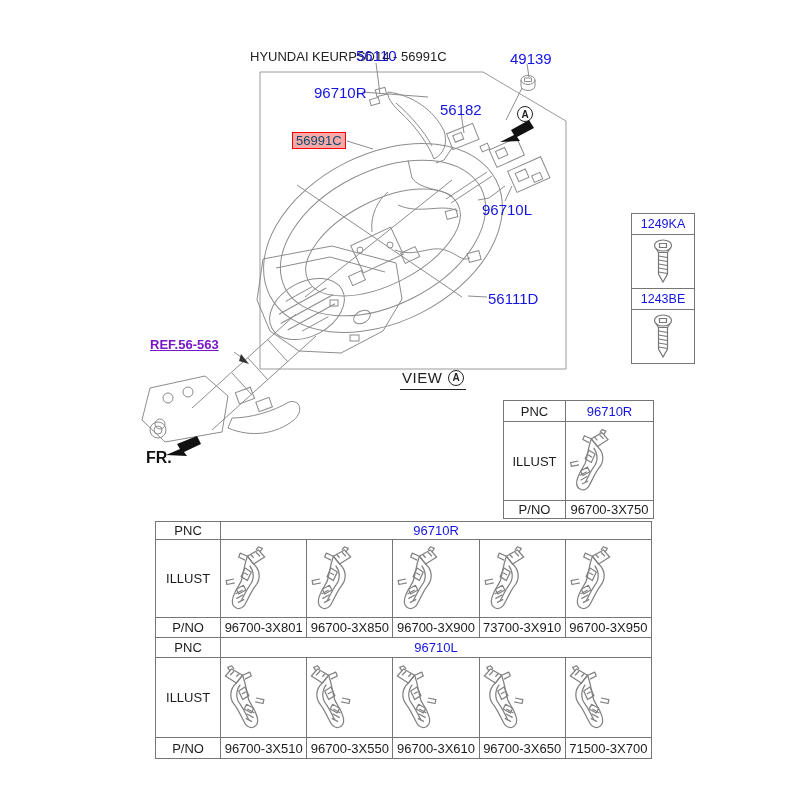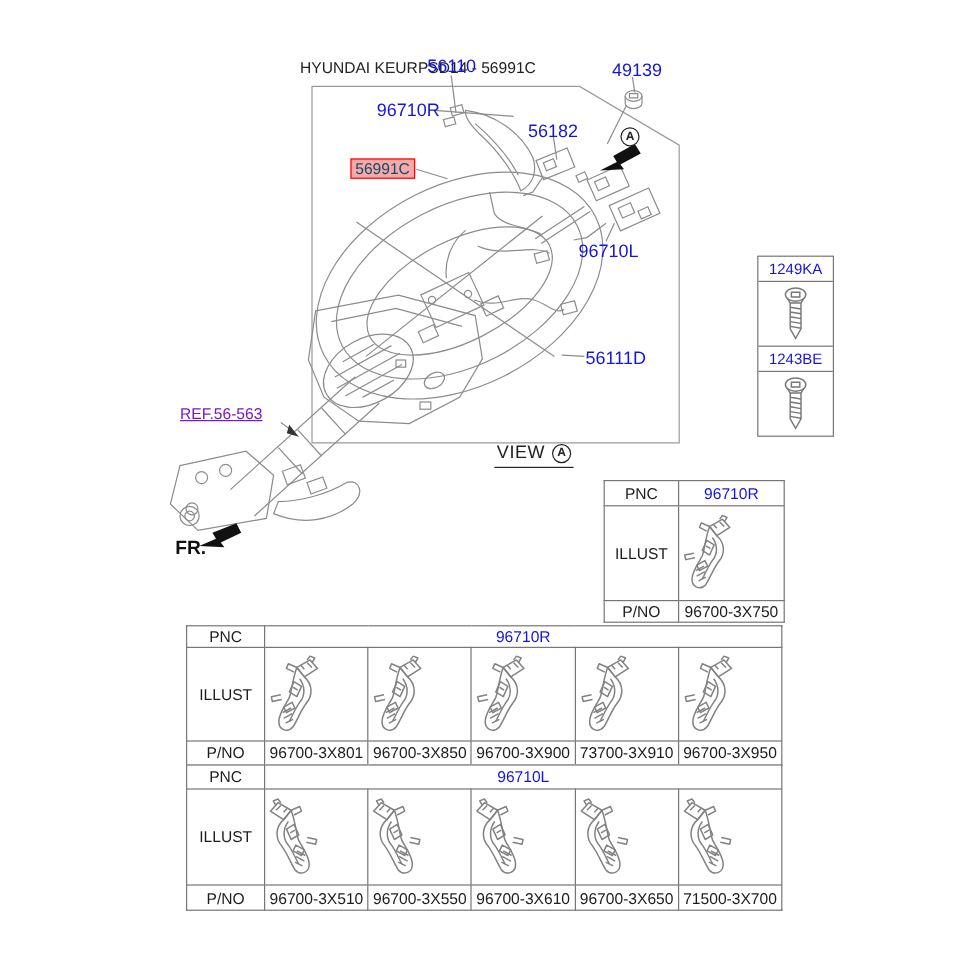--- a/index.html
+++ b/index.html
@@ -5,21 +5,21 @@
   html,body{margin:0;padding:0;background:#fff;}
   #root{position:relative;width:800px;height:800px;background:#fff;overflow:hidden;
         font-family:"Liberation Sans",sans-serif;color:#1c1c1c;}
   .abs{position:absolute;}
   svg{display:block;}
   .art{stroke:#8c8c8c;fill:none;stroke-width:1;}
   .label{font-size:13px;white-space:nowrap;}
   .blue{color:#1414e0;}
   .part-label{font-size:15px;color:#1414e0;white-space:nowrap;}
   .hl{border:1px solid #ff0000;background:#f8a9a7;color:#0c4a6e;padding:0 3px;line-height:15px;}
-  .ref{color:#7a16c9;font-weight:normal;text-decoration:underline;font-size:13px;}
+  .ref{color:#7a16c9;font-weight:bold;text-decoration:underline;font-size:13px;}
   .marker{width:14px;height:14px;border:1.5px solid #222;border-radius:50%;
           display:inline-flex;align-items:center;justify-content:center;
           font-size:10px;font-weight:bold;color:#222;background:#fff;}
   .view-wrap{display:flex;align-items:center;gap:6px;border-bottom:1.2px solid #222;
              padding:0 2px 3px 2px;font-size:15px;letter-spacing:0.5px;color:#222;}
   .fr{font-size:16px;font-weight:bold;color:#111;text-align:center;}
   .tbl{border-collapse:collapse;table-layout:fixed;font-size:13px;color:#1c1c1c;background:#fff;}
   .tbl td{border:1px solid #767676;text-align:center;vertical-align:middle;padding:0;overflow:hidden;}
   .hwbox{border:1px solid #767676;background:#fff;margin-left:40px;}
   .hwbox .cell{display:flex;align-items:center;justify-content:center;}
@@ -173,21 +173,21 @@
   <div class="abs part-label" style="left:314px;top:84px">96710R</div>
   <div class="abs part-label" style="left:440px;top:101px">56182</div>
   <div class="abs label hl" style="left:292px;top:132px">56991C</div>
   <div class="abs part-label" style="left:482px;top:201px">96710L</div>
   <div class="abs part-label" style="left:488px;top:290px">56111D</div>
 
   <div class="abs ref" style="left:150px;top:337px">REF.56-563</div>
 
   <span class="abs marker" style="left:517px;top:106px">A</span>
 
-  <div class="abs view-wrap" style="left:412px;top:369px">
+  <div class="abs view-wrap" style="left:400px;top:369px">
     <span>VIEW</span>
     <span class="marker">A</span>
   </div>
 
   <div class="abs fr" style="left:146px;top:449px">FR.</div>
 
   <div class="abs hwbox" style="left:591px;top:213px;width:62px">
     <div class="cell lab blue">1249KA</div>
     <div class="cell scr">
       <svg width="26" height="48" viewBox="0 0 26 48">

